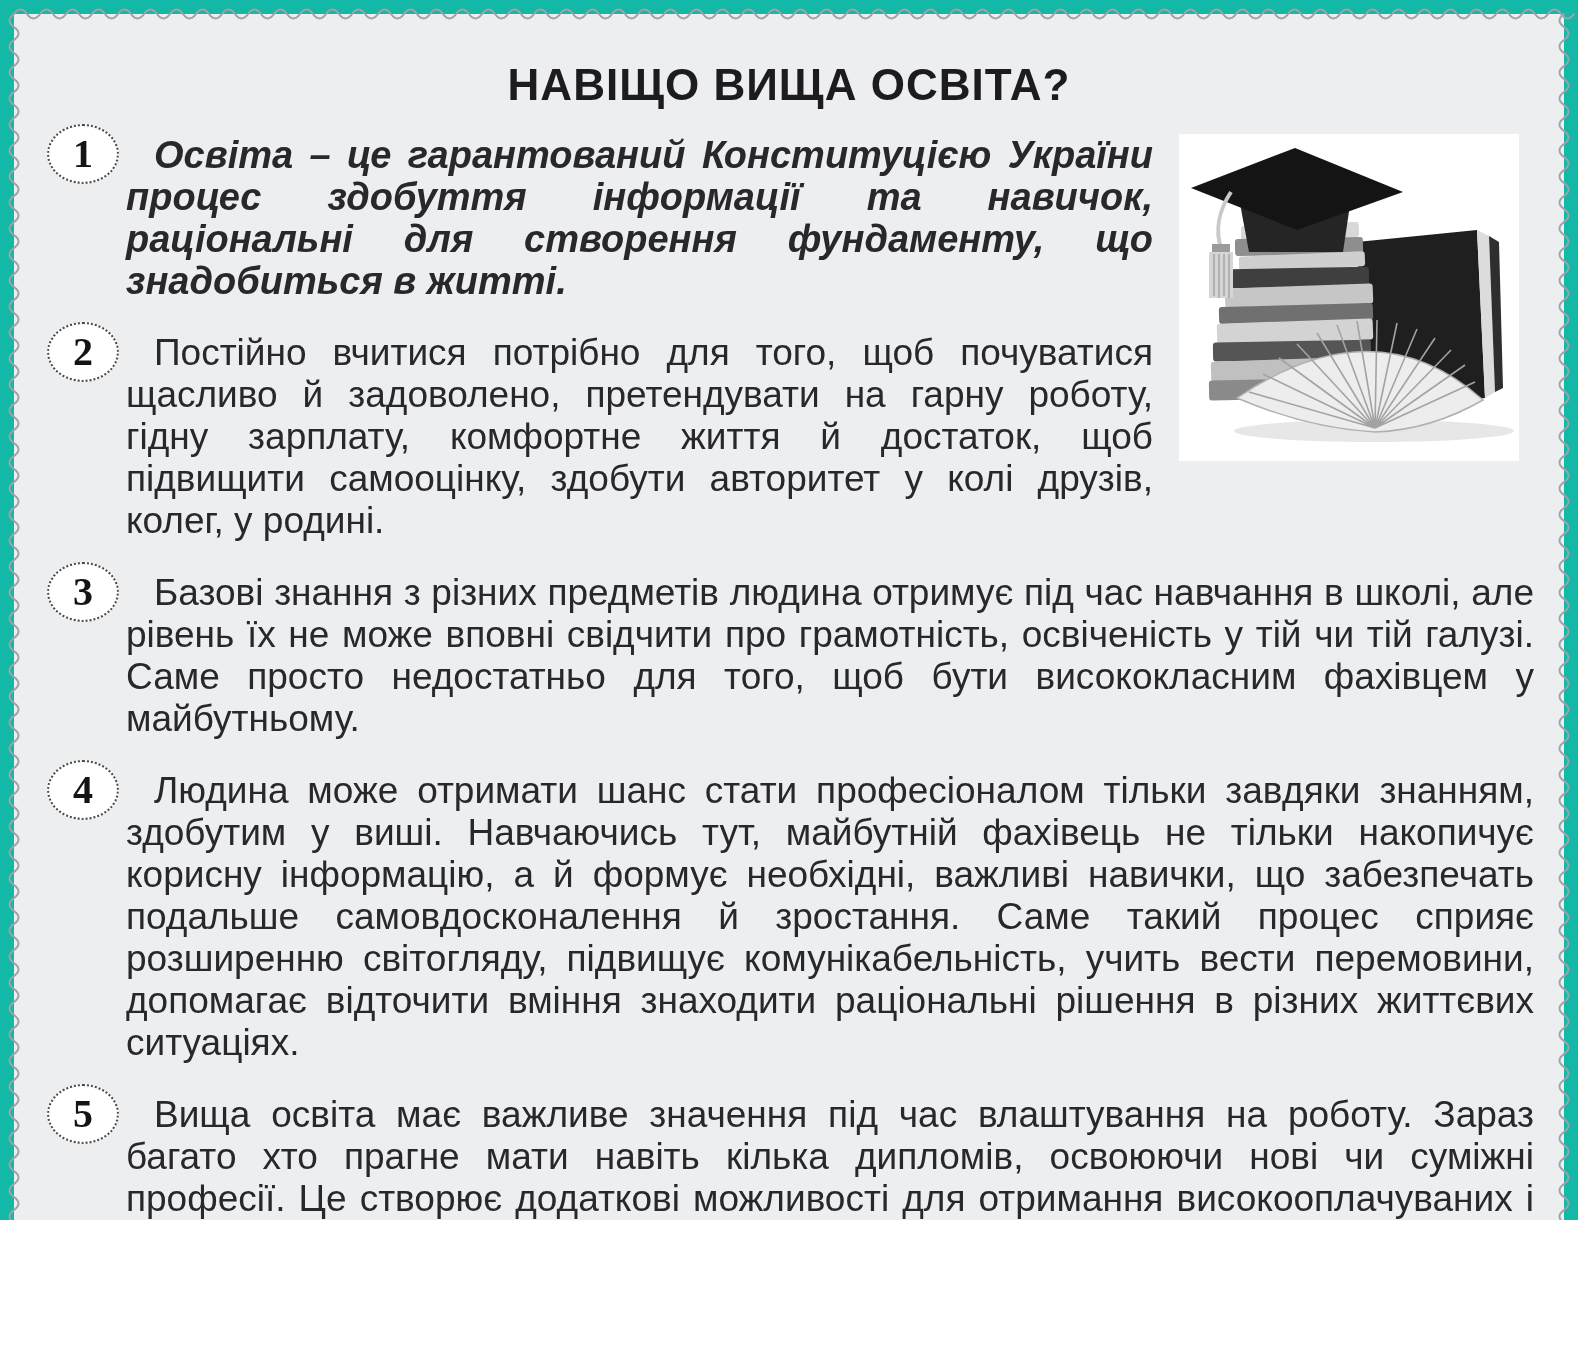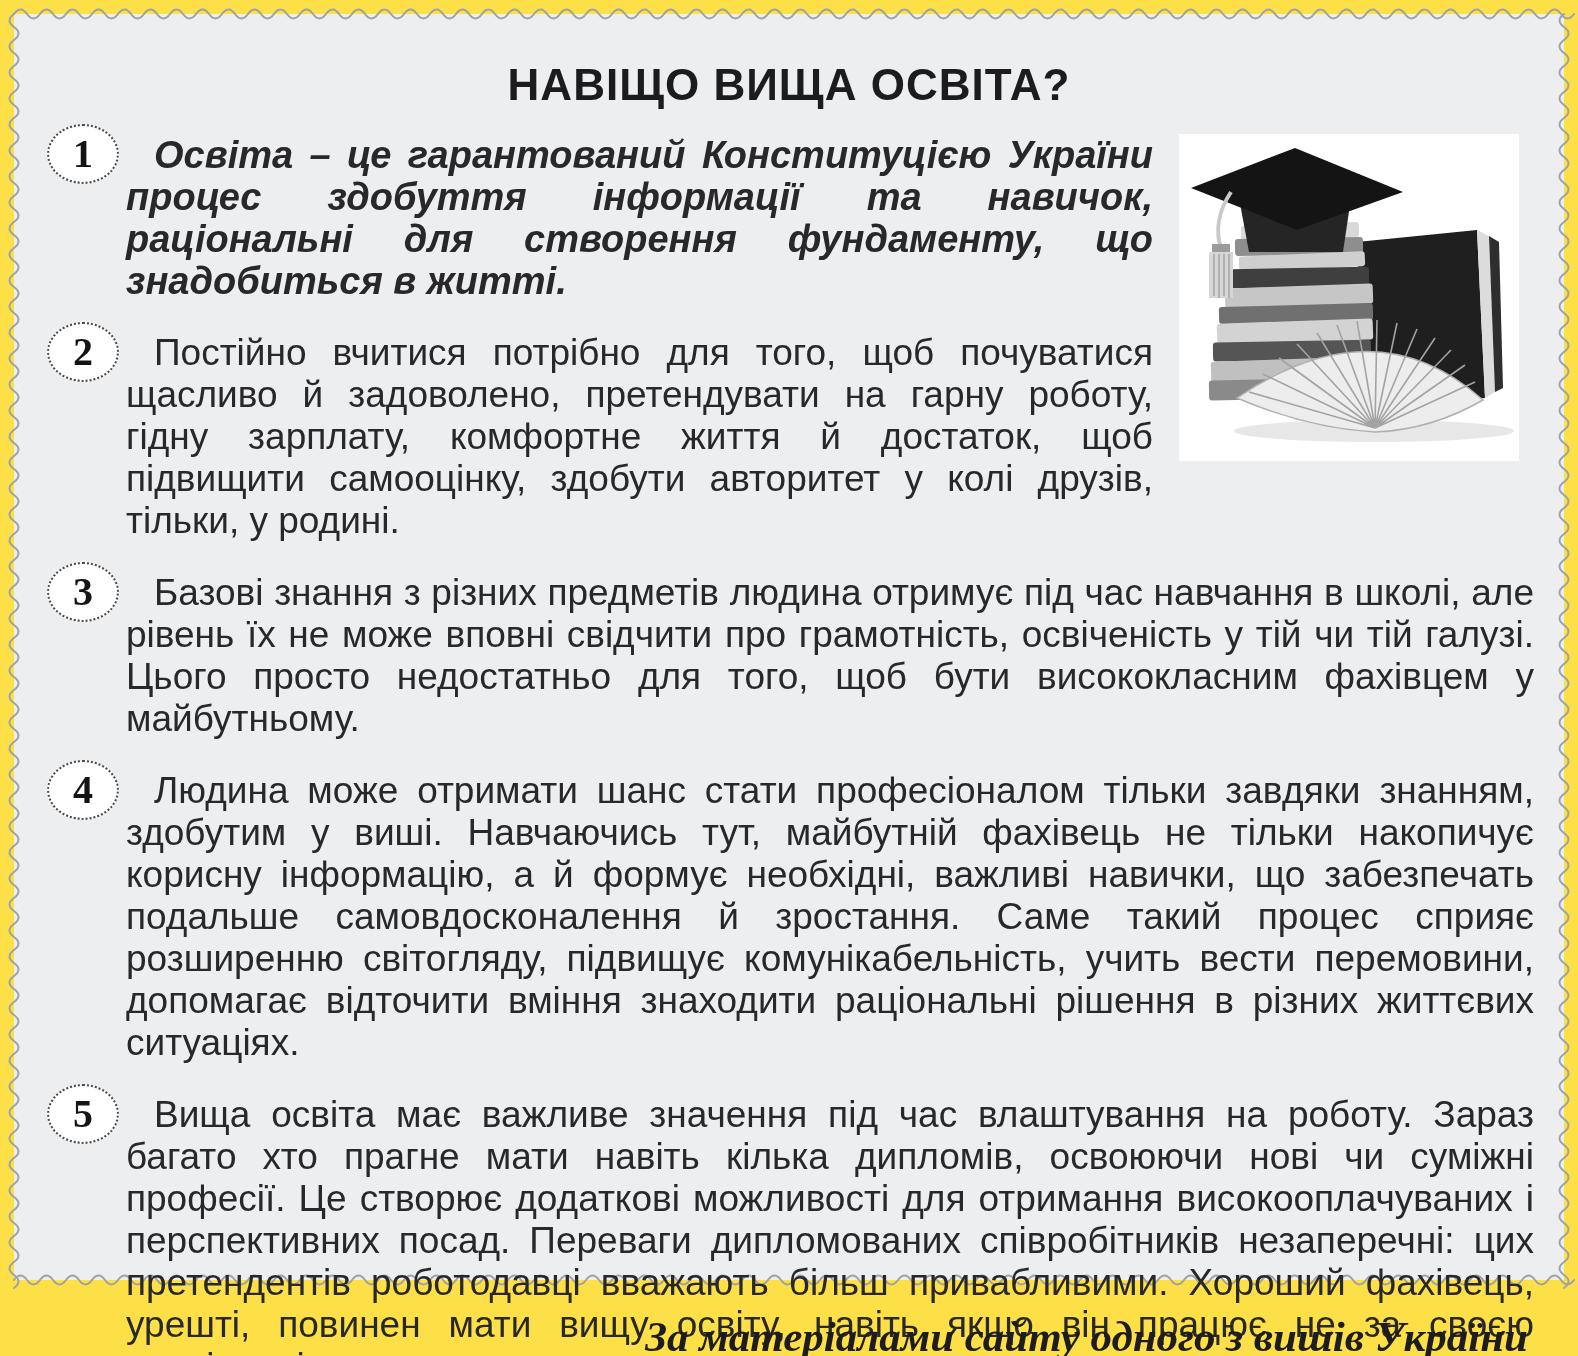--- a/index.html
+++ b/index.html
@@ -1,21 +1,21 @@
 <!DOCTYPE html>
 <html lang="uk"><head>
 <meta charset="utf-8">
 <style>
   * { margin:0; padding:0; box-sizing:border-box; }
   html,body { background:#ffffff; }
   body { font-family:"Liberation Sans","DejaVu Sans",sans-serif; }
   .page {
     position:relative;
-    width:1578px; height:1356px;
-    background:#fde047;
+    width:1578px; height:1220px;
+    background:#14b8a6;
     overflow:hidden;
   }
   
   .frame {
     position:absolute; left:14px; top:14px;
     width:1550px; height:1266px;
     background:#edeef0;
   }
   .wave { position:absolute; overflow:visible; }
   .wave path { fill:none; stroke:#9ca3a9; stroke-width:2; stroke-linecap:round; }
@@ -138,26 +138,26 @@
           </svg>
         </div>
 
         <div class="para lead">
           <span class="num-badge">1</span>
           <span>Освіта – це гарантований Конституцією України процес здобуття інформації та навичок, раціональні для створення фундаменту, що знадобиться в житті.</span>
         </div>
 
         <div class="para">
           <span class="num-badge">2</span>
-          <span>Постійно вчитися потрібно для того, щоб почуватися щасливо й задоволено, претендувати на гарну роботу, гідну зарплату, комфортне життя й достаток, щоб підвищити самооцінку, здобути авторитет у колі друзів, тільки, у родині.</span>
+          <span>Постійно вчитися потрібно для того, щоб почуватися щасливо й задоволено, претендувати на гарну роботу, гідну зарплату, комфортне життя й достаток, щоб підвищити самооцінку, здобути авторитет у колі друзів, колег, у родині.</span>
         </div>
 
         <div class="para">
           <span class="num-badge">3</span>
-          <span>Базові знання з різних предметів людина отримує під час навчання в школі, але рівень їх не може вповні свідчити про грамотність, освіченість у тій чи тій галузі. Цього просто недостатньо для того, щоб бути висококласним фахівцем у майбутньому.</span>
+          <span>Базові знання з різних предметів людина отримує під час навчання в школі, але рівень їх не може вповні свідчити про грамотність, освіченість у тій чи тій галузі. Саме просто недостатньо для того, щоб бути висококласним фахівцем у майбутньому.</span>
         </div>
 
         <div class="para">
           <span class="num-badge">4</span>
           <span>Людина може отримати шанс стати професіоналом тільки завдяки знанням, здобутим у виші. Навчаючись тут, майбутній фахівець не тільки накопичує корисну інформацію, а й формує необхідні, важливі навички, що забезпечать подальше самовдосконалення й зростання. Саме такий процес сприяє розширенню світогляду, підвищує комунікабельність, учить вести перемовини, допомагає відточити вміння знаходити раціональні рішення в різних життєвих ситуаціях.</span>
         </div>
 
         <div class="para">
           <span class="num-badge">5</span>
           <span>Вища освіта має важливе значення під час влаштування на роботу. Зараз багато хто прагне мати навіть кілька дипломів, освоюючи нові чи суміжні професії. Це створює додаткові можливості для отримання високооплачуваних і перспективних посад. Переваги дипломованих співробітників незаперечні: цих претендентів роботодавці вважають більш привабливими. Хороший фахівець, урешті, повинен мати вищу освіту, навіть якщо він працює не за своєю спеціальністю.</span>

